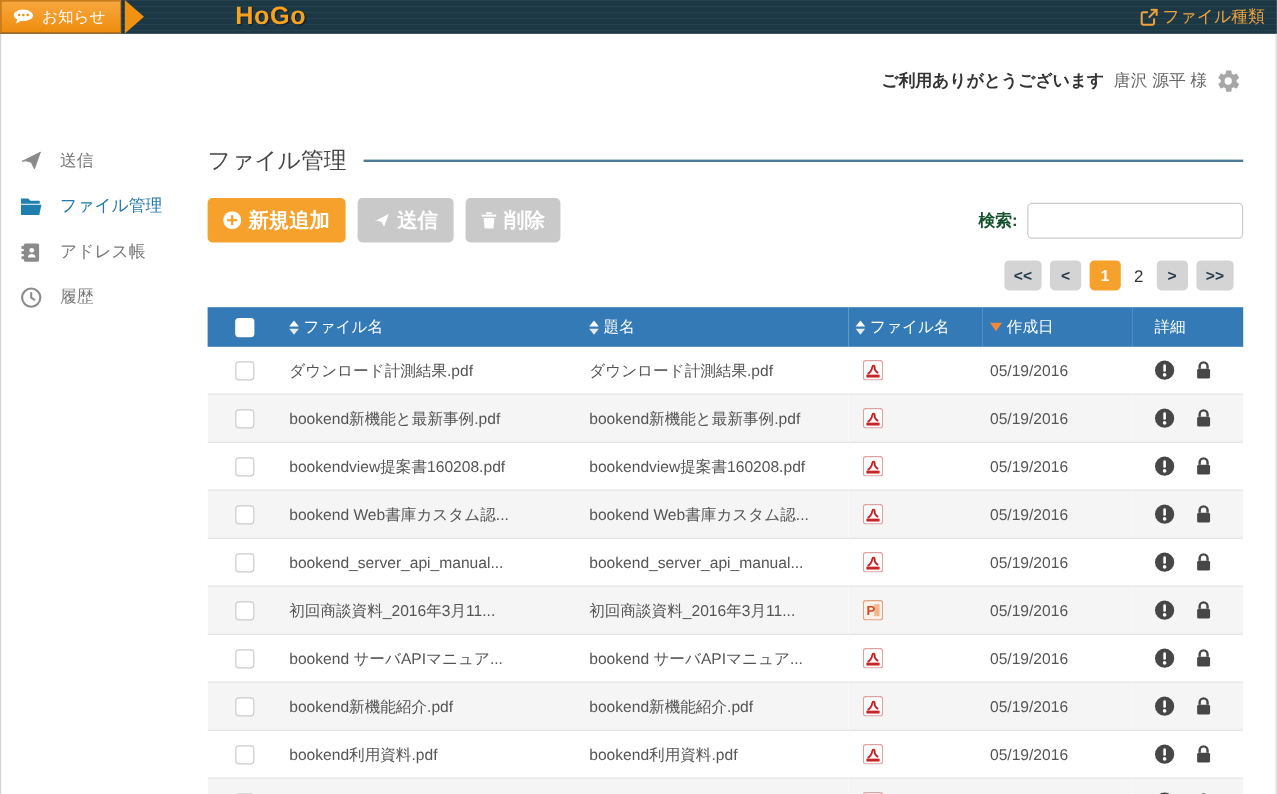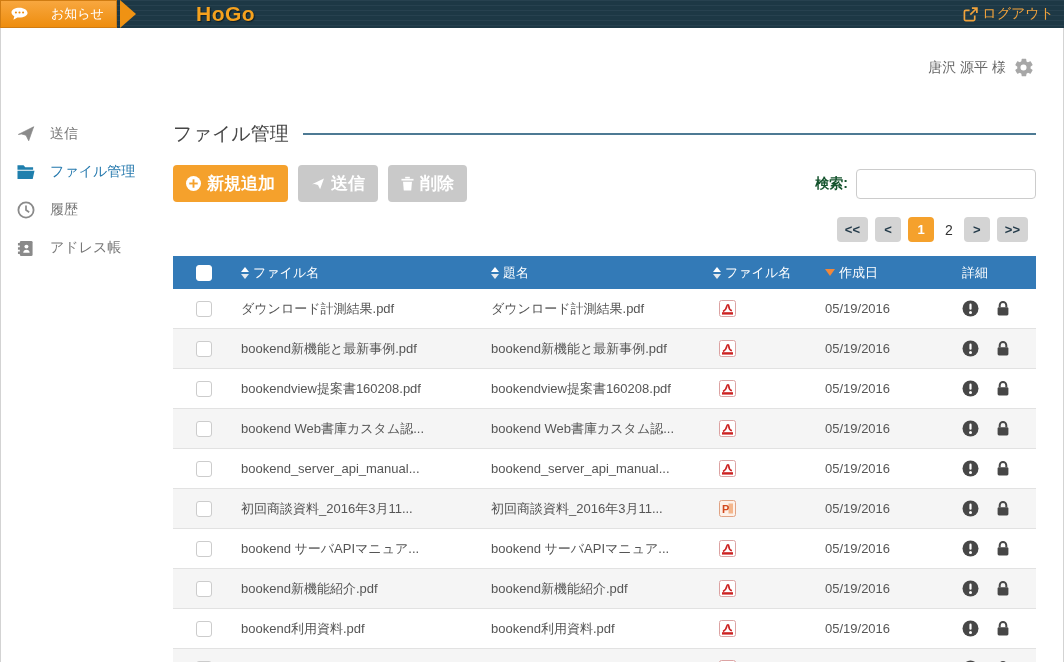--- a/index.html
+++ b/index.html
@@ -15,21 +15,21 @@
     position:relative; height:28px;
     background:#1e3744;
     background-image:repeating-linear-gradient(180deg,#27united 0,#27414f 1px,#1d3845 1px,#1d3845 5px);
     background-image:repeating-linear-gradient(180deg,#27414f 0,#27414f 1px,#1d3845 1px,#1d3845 5px);
   }
   .notice-badge {
     position:absolute; left:0; top:0; height:28px;
     display:flex; align-items:center;
   }
   .notice-rect {
-    height:28px; display:flex; align-items:center; gap:23px; padding:0 12px 0 10px;
+    height:28px; display:flex; align-items:center; gap:7px; padding:0 12px 0 10px;
     background:linear-gradient(#f8a73f,#ee8d0e);
     border:1px solid #d07c12;
     color:#fff; font-size:13px; cursor:pointer;
   }
   .notice-arrow {
     width:0; height:0; margin-left:3px;
     border-top:14px solid transparent; border-bottom:14px solid transparent;
     border-left:16px solid #ef9213;
   }
   .brand {
@@ -158,27 +158,28 @@
   </div>
   <div class="brand">HoGo</div>
   <div class="logout">
     <span style="display:flex;">
       <svg width="15" height="15" viewBox="0 0 16 16">
         <path d="M12.5 9v4a1.5 1.5 0 0 1-1.5 1.5H3A1.5 1.5 0 0 1 1.5 13V5A1.5 1.5 0 0 1 3 3.5h4" fill="none" stroke="#f0a23c" stroke-width="1.8"></path>
         <path d="M9.5 1.2h5.3v5.3" fill="none" stroke="#f0a23c" stroke-width="1.8"></path>
         <path d="M14.4 1.6 7.8 8.2" stroke="#f0a23c" stroke-width="1.8"></path>
       </svg>
     </span>
-    <span>ログアウト</span>
+    <span>ファイル種類</span>
   </div>
 </div>
 
 <div class="content">
 
   <div class="greeting-row">
+    <span class="greeting-msg">ご利用ありがとうございます</span>
     <span class="greeting-user">唐沢 源平 様</span>
     <span style="display:flex; cursor:pointer;">
       <svg width="19" height="19" viewBox="0 0 20 20">
         <path fill="#a7a7a7" d="M10 13.2a3.2 3.2 0 1 1 0-6.4 3.2 3.2 0 0 1 0 6.4zm7.4-2.3c.04-.3.06-.6.06-.9s-.02-.6-.06-.9l1.95-1.5a.5.5 0 0 0 .12-.63l-1.85-3.2a.5.5 0 0 0-.6-.22l-2.3.92a7 7 0 0 0-1.56-.9L12.8 1.1a.5.5 0 0 0-.5-.42H8.6a.5.5 0 0 0-.5.42l-.35 2.45c-.56.23-1.08.53-1.56.9l-2.3-.92a.5.5 0 0 0-.6.22L1.44 7a.5.5 0 0 0 .12.63l1.95 1.5c-.04.3-.06.6-.06.9s.02.6.06.9l-1.95 1.5a.5.5 0 0 0-.12.63l1.85 3.2c.13.22.39.3.6.22l2.3-.92c.48.37 1 .67 1.56.9l.35 2.45c.04.24.25.42.5.42h3.7c.25 0 .46-.18.5-.42l.35-2.45c.56-.23 1.08-.53 1.56-.9l2.3.92c.21.08.47 0 .6-.22l1.85-3.2a.5.5 0 0 0-.12-.63l-1.95-1.5z"></path>
       </svg>
     </span>
   </div>
 
   <div class="body-row">
 
@@ -195,39 +196,39 @@
         <span class="sicon">
           <svg width="18" height="16" viewBox="0 0 19 16">
               <path d="M.5 1h6.4l1.8 2h8.3v2.6H.5z" fill="#1f7fad"></path>
               <path d="M.5 6.6h18L16.6 15.5H.5z" fill="#1f7fad"></path>
             </svg>
         </span>
         <span>ファイル管理</span>
       </div>
       <div class="side-item">
         <span class="sicon">
-          <svg width="18" height="18" viewBox="0 0 18 18">
-              <circle cx="9" cy="9" r="7.6" fill="none" stroke="#8a8a8a" stroke-width="1.8"></circle>
-              <path d="M9 4.5V9l3.2 2.2" fill="none" stroke="#8a8a8a" stroke-width="1.7"></path>
-            </svg>
-        </span>
-        <span>履歴</span>
-      </div>
-      <div class="side-item">
-        <span class="sicon">
           <svg width="17" height="17" viewBox="0 0 18 18">
               <rect x="3" y="1" width="13.5" height="16" rx="1.5" fill="#8a8a8a"></rect>
               <rect x="1" y="3.2" width="2.4" height="2.6" fill="#8a8a8a"></rect>
               <rect x="1" y="7.7" width="2.4" height="2.6" fill="#8a8a8a"></rect>
               <rect x="1" y="12.2" width="2.4" height="2.6" fill="#8a8a8a"></rect>
               <circle cx="10" cy="7" r="2.1" fill="#fff"></circle>
               <path d="M6.6 13.4c0-2.1 1.5-3.2 3.4-3.2s3.4 1.1 3.4 3.2z" fill="#fff"></path>
             </svg>
         </span>
         <span>アドレス帳</span>
+      </div>
+      <div class="side-item">
+        <span class="sicon">
+          <svg width="18" height="18" viewBox="0 0 18 18">
+              <circle cx="9" cy="9" r="7.6" fill="none" stroke="#8a8a8a" stroke-width="1.8"></circle>
+              <path d="M9 4.5V9l3.2 2.2" fill="none" stroke="#8a8a8a" stroke-width="1.7"></path>
+            </svg>
+        </span>
+        <span>履歴</span>
       </div>
     </div>
 
     <div class="main">
 
       <div class="title-row">
         <h1 class="page-title">ファイル管理</h1>
         <div class="title-rule"></div>
       </div>
 

